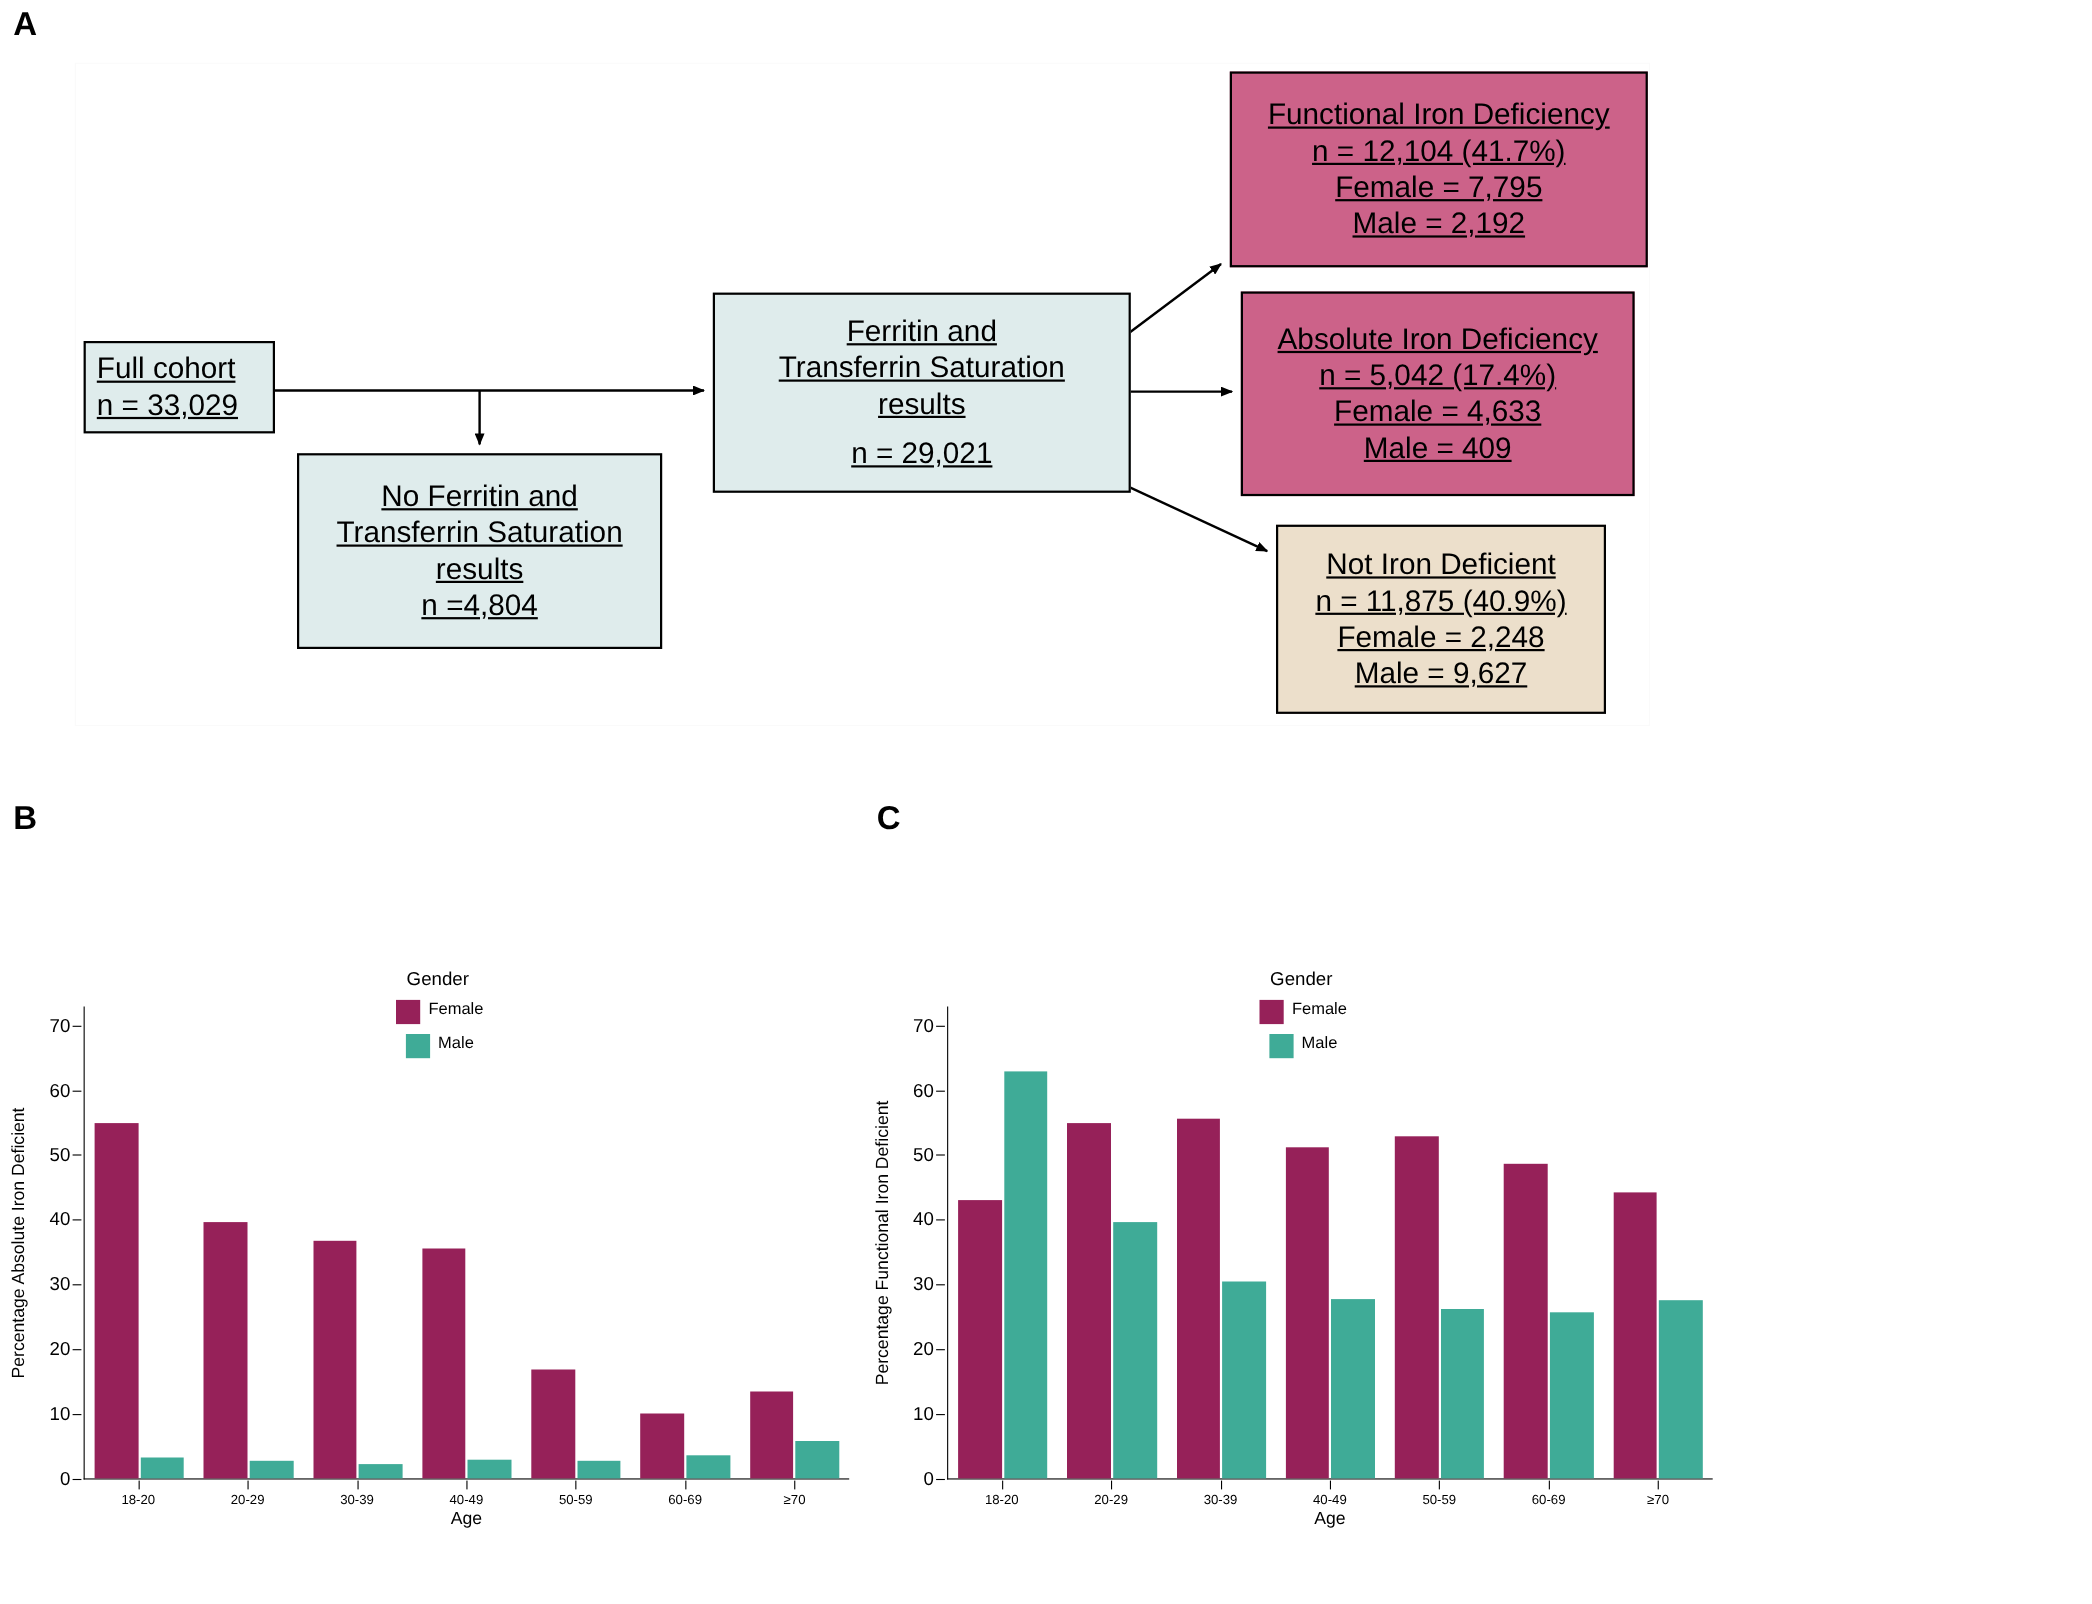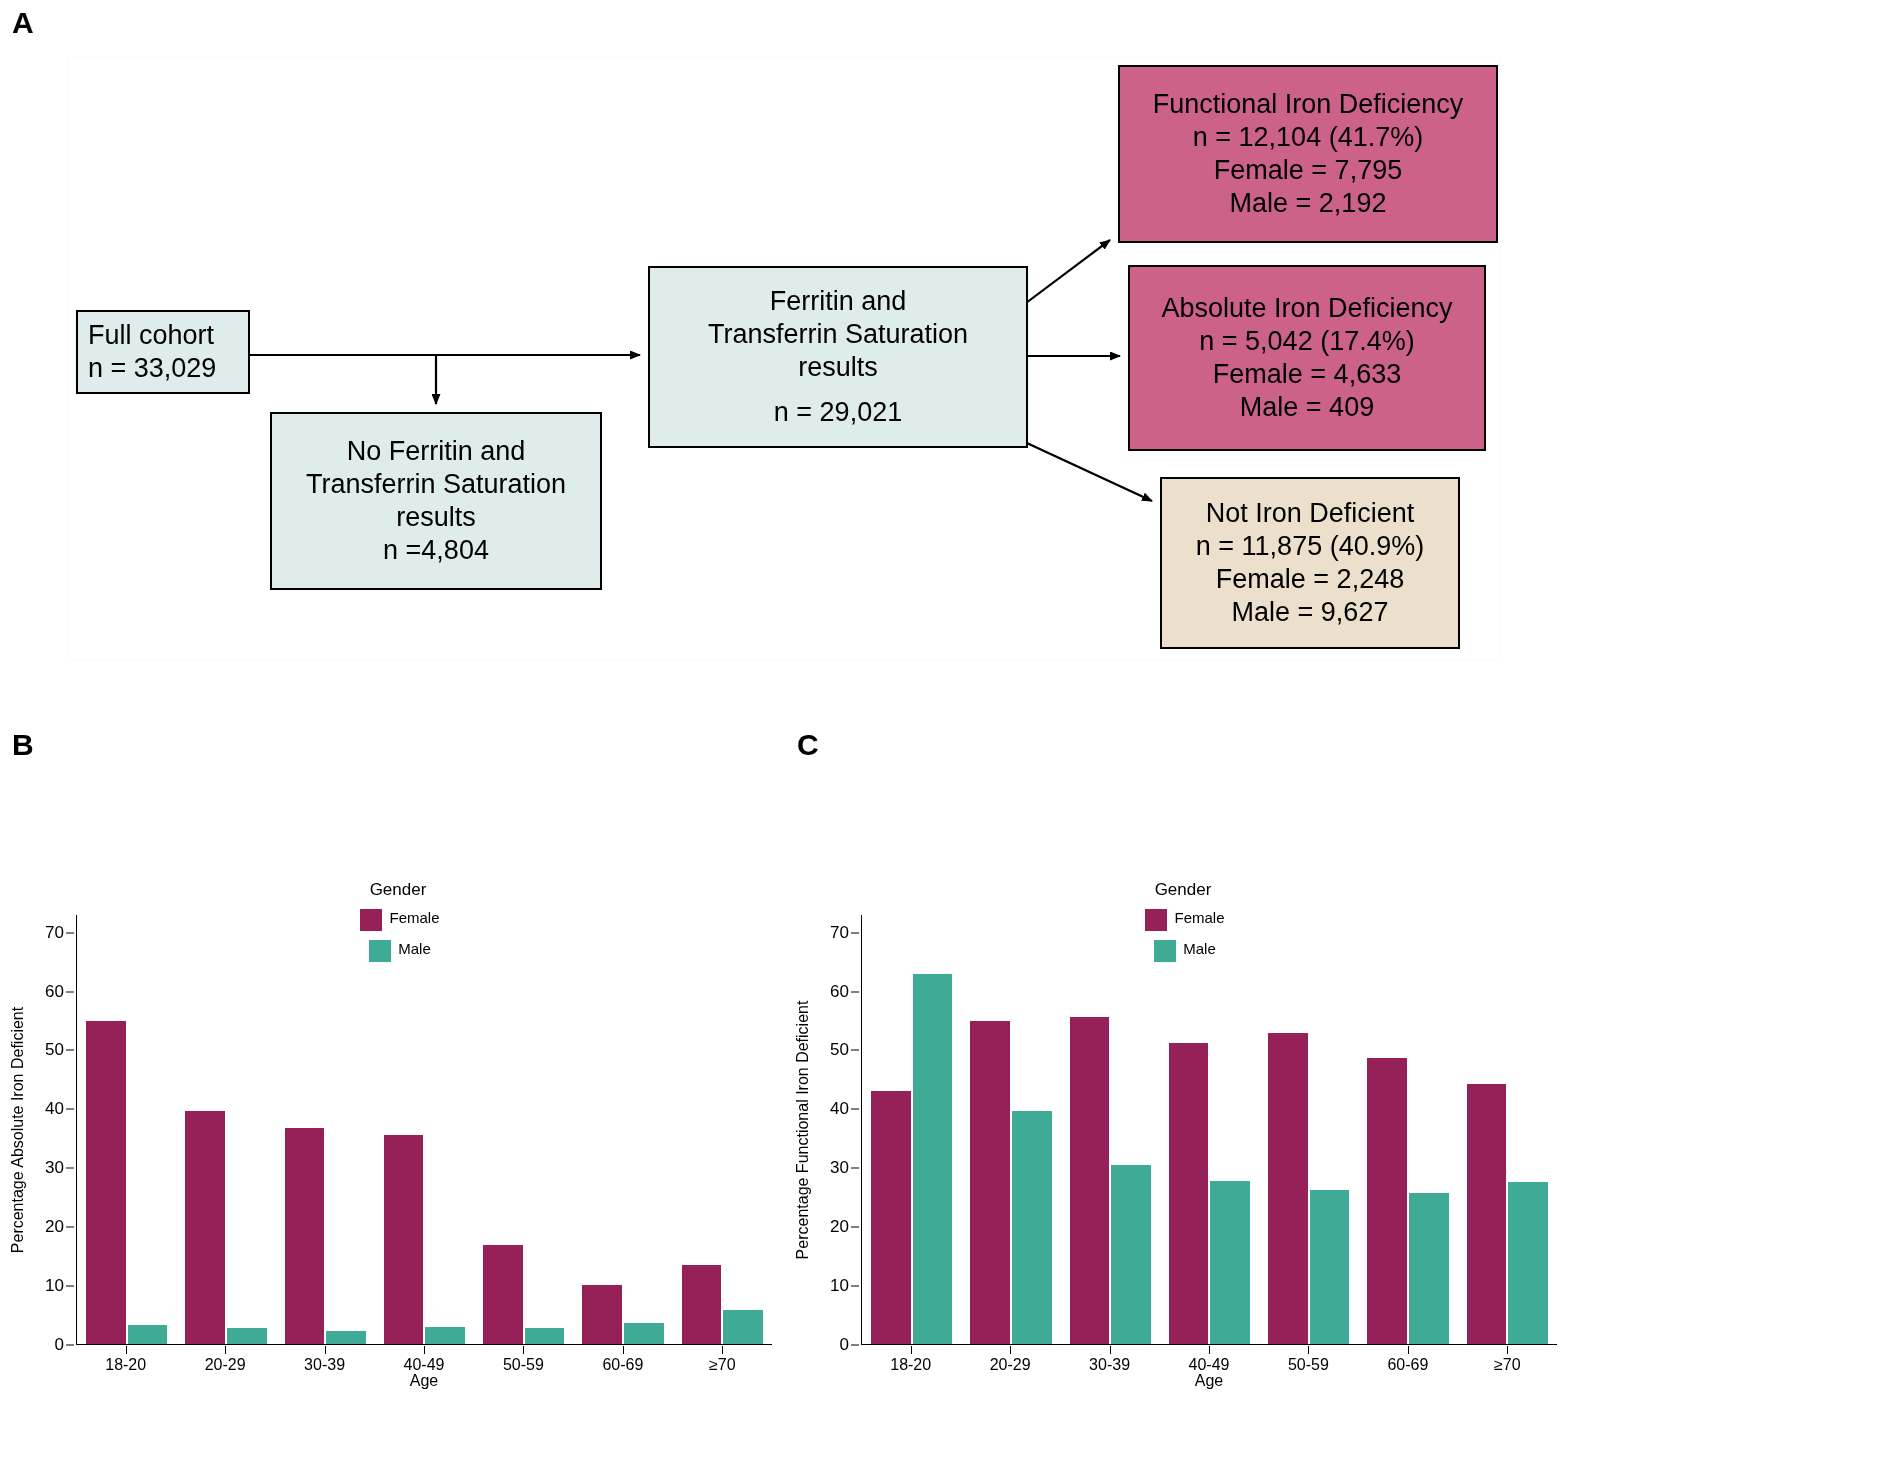--- a/index.html
+++ b/index.html
@@ -7,21 +7,21 @@
 
   .panel-letter{position:absolute;font-weight:bold;font-size:30px;line-height:1;color:#000;}
 
   
   #panelA{position:absolute;left:0;top:0;width:1902px;height:700px;}
   .flow-frame{position:absolute;left:68px;top:57px;width:1432px;height:603px;border:1px solid #fafafa;box-sizing:border-box;}
 
   .fbox{position:absolute;box-sizing:border-box;border:2px solid #000;
         display:flex;flex-direction:column;align-items:center;justify-content:center;
         font-size:27px;line-height:1.22;text-align:center;}
-  .fbox .ln{display:block;white-space:nowrap;}
+  .fbox .ln{display:block;white-space:nowrap;text-decoration:underline;}
   .blue{background:#dfecec;}
   .pink{background:#cc6289;}
   .tan{background:#ecdfcb;}
 
   #box-full     {left:76px;  top:310px; width:174px; height:84px;  align-items:flex-start;padding-left:10px;}
   #box-full .ln {text-align:left;}
   #box-noferr   {left:270px; top:412px; width:332px; height:178px;}
   #box-ferr     {left:648px; top:266px; width:380px; height:182px;}
   #box-fid      {left:1118px;top:65px;  width:380px; height:178px;}
   #box-aid      {left:1128px;top:265px; width:358px; height:186px;}
@@ -48,21 +48,21 @@
   .ytick{position:absolute;right:12px;transform:translateY(-50%);font-size:17px;}
   .ytickmark{position:absolute;right:2px;width:8px;height:1px;background:#000;transform:translateY(-50%);}
   .plot{position:absolute;left:76px;top:0;right:28px;height:430px;
         border-left:1.5px solid #000;border-bottom:1.5px solid #000;box-sizing:border-box;}
   .groups{position:absolute;left:0;top:0;right:0;bottom:0;display:flex;}
   .grp{flex:1;position:relative;display:flex;align-items:flex-end;justify-content:center;gap:2px;}
   .bar{width:40%;}
   .bar.f{background:#962159;}
   .bar.m{background:#3fab97;}
   .xticks{position:absolute;left:76px;right:28px;top:431px;height:26px;}
-  .xt{position:absolute;transform:translateX(-50%);font-size:16px;top:10px;white-space:nowrap;}
+  .xt{position:absolute;transform:translateX(-50%);font-size:12px;top:10px;white-space:nowrap;}
   .xtm{position:absolute;top:0;width:1px;height:8px;background:#000;}
   .xlab{position:absolute;left:76px;right:28px;top:457px;text-align:center;font-size:16px;}
 </style>
 </head>
 <body>
 
 <div id="panelA">
   <div class="panel-letter" style="left:12px;top:8px;">A</div>
   <div class="flow-frame"></div>
 

